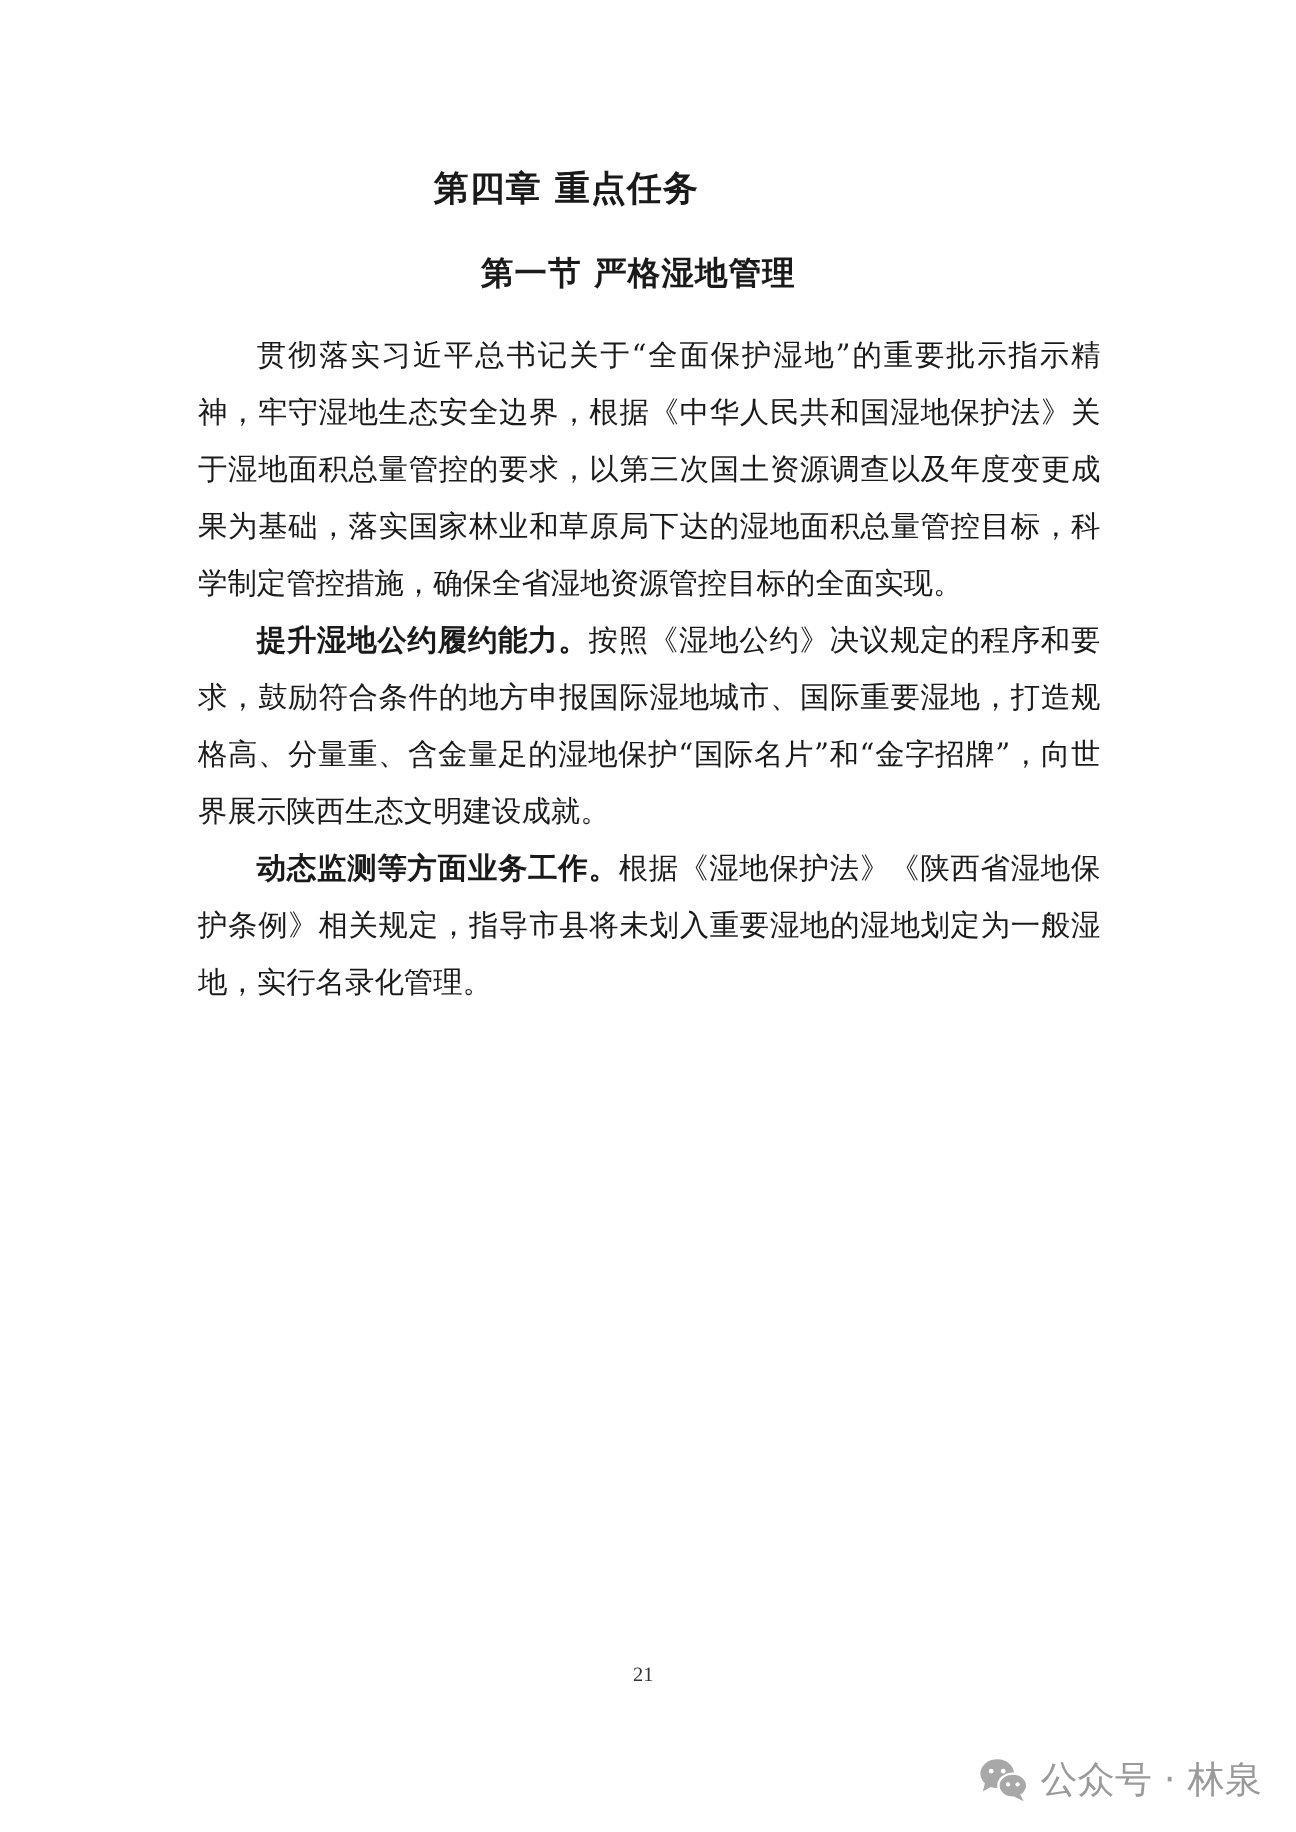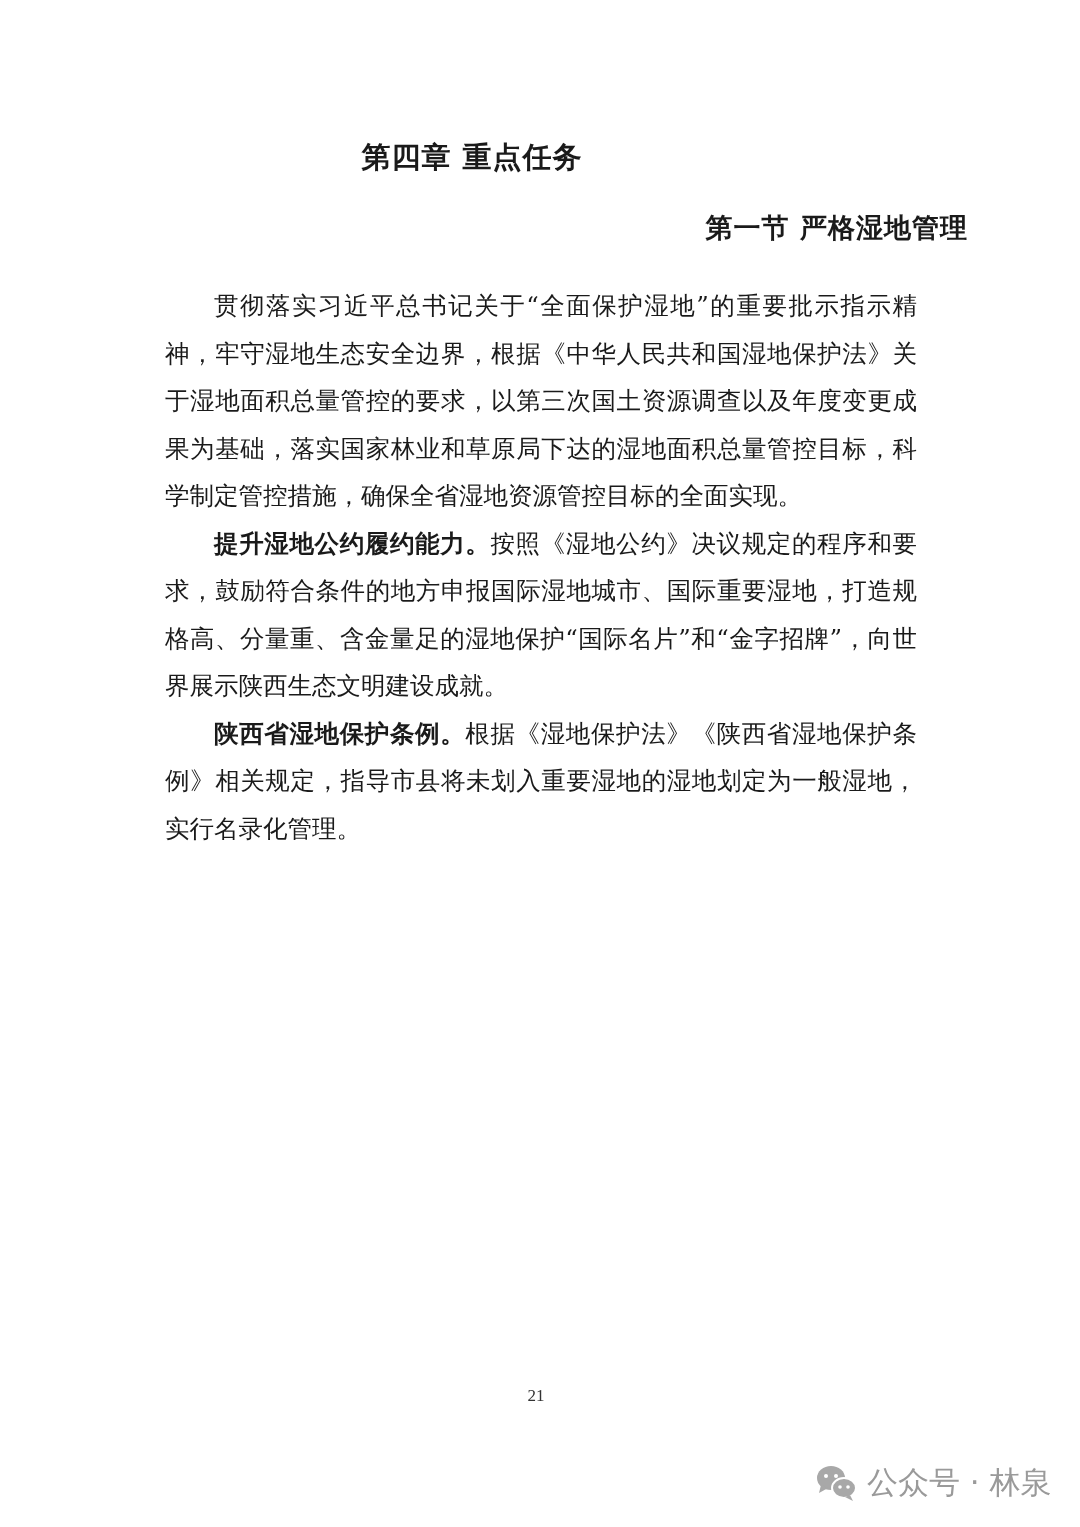--- a/index.html
+++ b/index.html
@@ -29,30 +29,31 @@
     text-align: center;
     font-size: 29px;
     font-weight: bold;
     letter-spacing: 1px;
   }
   .section-title {
     position: absolute;
     top: 210px;
     left: 0;
     width: 968px;
-    text-align: right;
+    text-align: center;
     font-size: 27px;
     font-weight: bold;
     letter-spacing: 1px;
+    padding-left: 48px;
   }
   .body-text {
     position: absolute;
     left: 165px;
     width: 752px;
-    top: 282px;
+    top: 272px;
     font-size: 24.5px;
     line-height: 47.5px;
     text-align: justify;
     text-justify: inter-character;
   }
   .para {
     margin: 0;
     text-indent: 2em;
   }
   .heading-2 {
@@ -101,21 +102,21 @@
   <div class="section-title">第一节  严格湿地管理</div>
 
   <div class="body-text">
     <p class="para">贯彻落实习近平总书记关于“全面保护湿地”的重要批示指示精神，牢守湿地生态安全边界，根据《中华人民共和国湿地保护法》关于湿地面积总量管控的要求，以第三次国土资源调查以及年度变更成果为基础，落实国家林业和草原局下达的湿地面积总量管控目标，科学制定管控措施，确保全省湿地资源管控目标的全面实现。</p>
 
 
     <p class="para"><span class="lead">提升湿地公约履约能力。</span><span>按照《湿地公约》决议规定的程序和要求，鼓励符合条件的地方申报国际湿地城市、国际重要湿地，打造规格高、分量重、含金量足的湿地保护“国际名片”和“金字招牌”，向世界展示陕西生态文明建设成就。</span></p>
 
 
 
-    <p class="para"><span class="lead">陕西省湿地保护条例。</span><span>根据《湿地保护法》《陕西省湿地保护条例》相关规定，指导市县将未划入重要湿地的湿地划定为一般湿地，实行名录化管理。</span></p>
+    <p class="para"><span class="lead">动态监测等方面业务工作。</span><span>根据《湿地保护法》《陕西省湿地保护条例》相关规定，指导市县将未划入重要湿地的湿地划定为一般湿地，实行名录化管理。</span></p>
   </div>
 
   <div class="page-number">21</div>
 
   <div class="watermark">
     <span class="wechat-icon">
       <svg width="44" height="40" viewBox="0 0 44 40">
         <ellipse cx="16" cy="15" rx="14" ry="12" fill="#a8a8a8"></ellipse>
         <polygon points="6,22 4,30 13,25" fill="#a8a8a8"></polygon>
         <circle cx="11" cy="13" r="2" fill="#ffffff"></circle>

